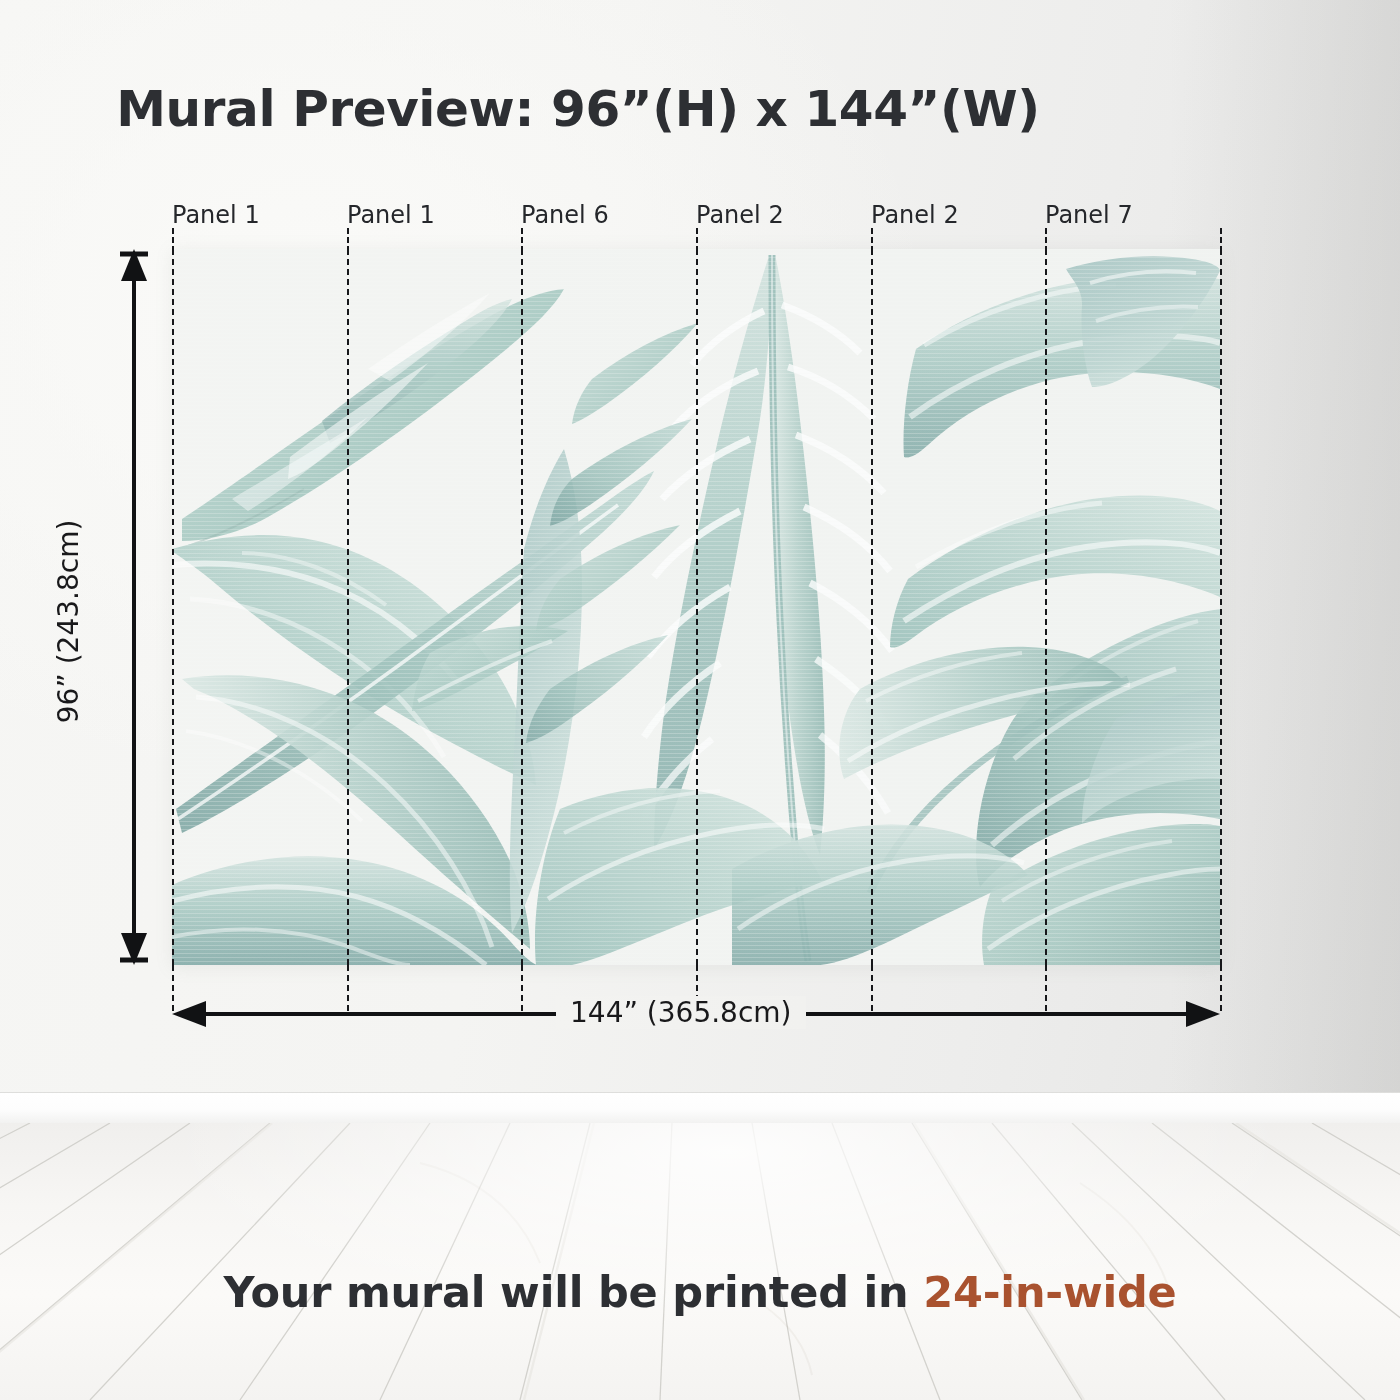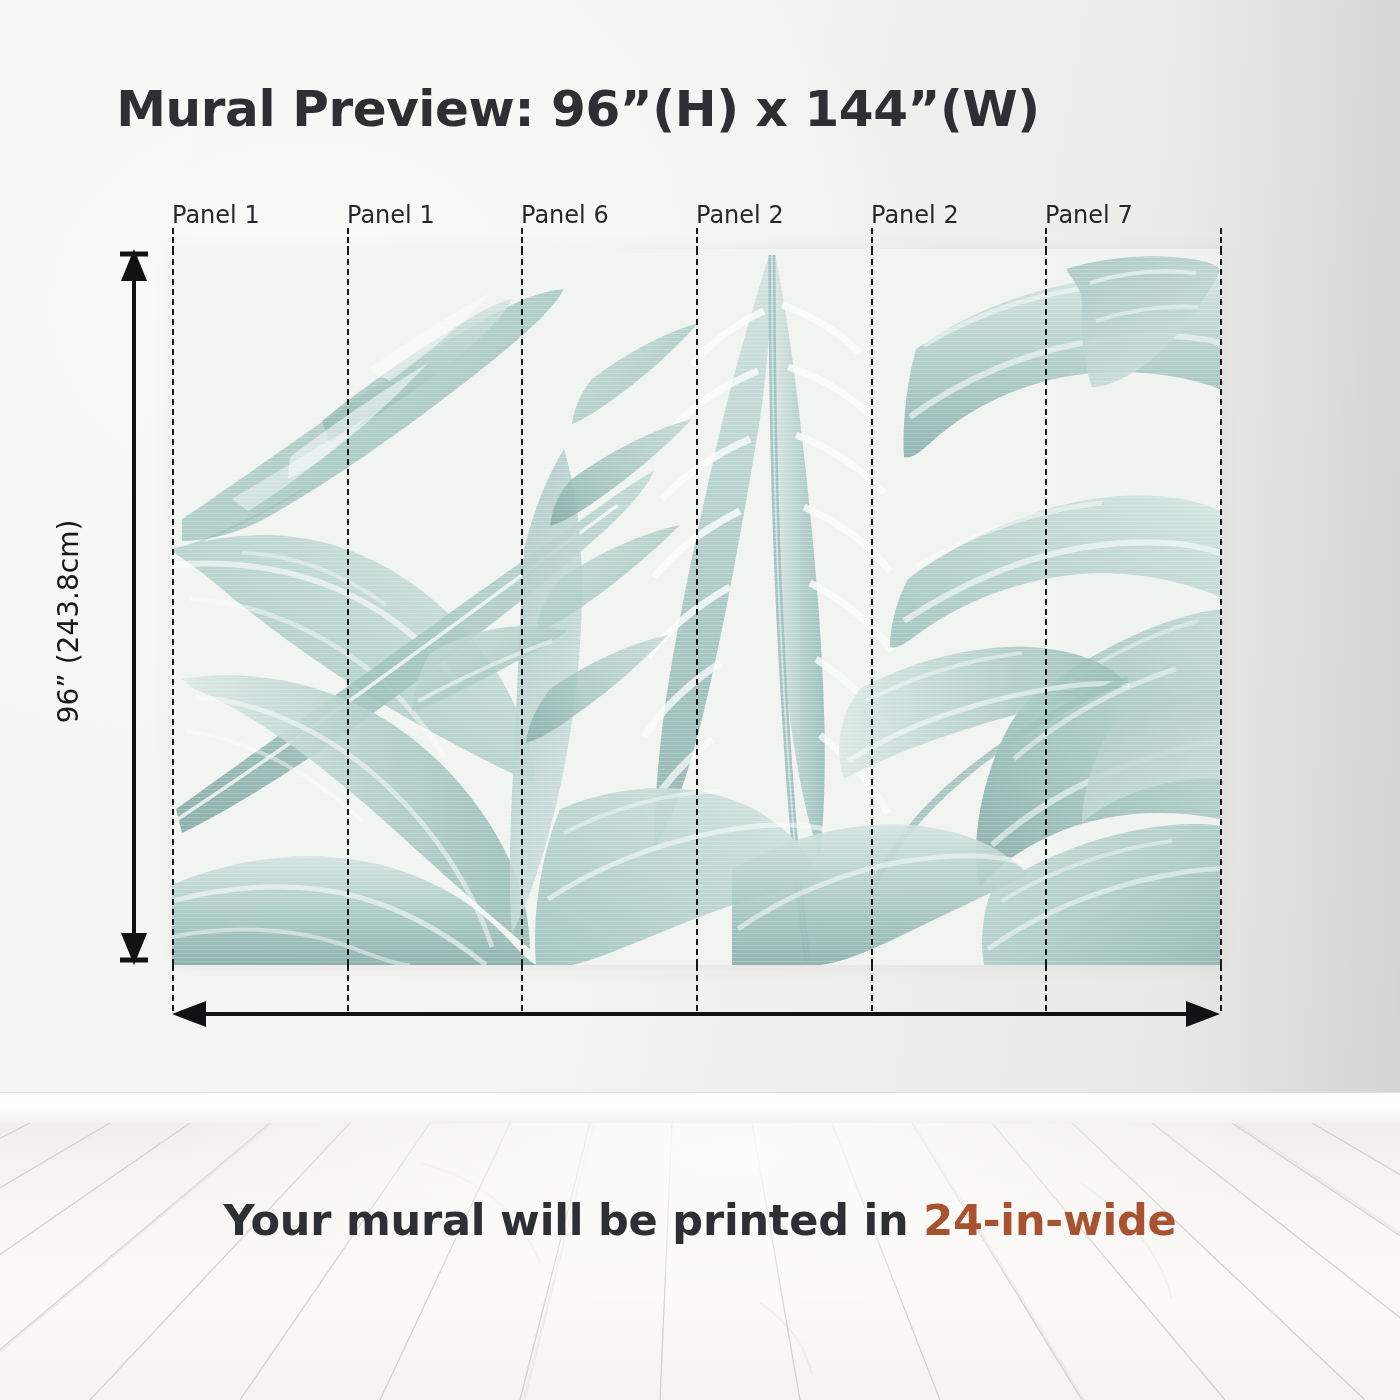--- a/index.html
+++ b/index.html
@@ -101,21 +101,21 @@
     transform-origin:center center;
   }
   .dim-h-label {
     position:absolute; left:556px; top:996px;
     font-size:28px; color:#19191b;
     background:linear-gradient(90deg,#f3f3f1,#f1f1ef);
     padding:0 14px;
   }
 
   .caption {
-    position:absolute; left:0; top:1192px; width:1400px;
+    position:absolute; left:0; top:1264px; width:1400px;
     text-align:center; color:#2d2f33;
     font-size:43px; font-weight:700; line-height:1.33;
     letter-spacing:-0.2px;
   }
   .hl { color:#a9522f; }
 
   .arrow-svg { position:absolute; }
   #vert-arrow { left:108px; top:249px; width:52px; height:716px; }
   #horz-arrow { left:172px; top:994px; width:1048px; height:42px; }
 </style>
@@ -371,20 +371,21 @@
     <line x1="12" y1="5" x2="40" y2="5" stroke="#111214" stroke-width="5"></line>
     <line x1="12" y1="711" x2="40" y2="711" stroke="#111214" stroke-width="5"></line>
   </svg>
   <div class="dim-v-label">96” (243.8cm)</div>
 
   <svg id="horz-arrow" class="arrow-svg" viewBox="0 0 1048 42">
     <line x1="5" y1="20" x2="1043" y2="20" stroke="#111214" stroke-width="4"></line>
     <polygon points="0,20 34,7 34,33" fill="#111214"></polygon>
     <polygon points="1048,20 1014,7 1014,33" fill="#111214"></polygon>
   </svg>
+  <div class="dim-h-label">144” (365.8cm)</div>
 
   <div class="baseboard"></div>
   <div class="baseboard-shadow"></div>
 
   <div class="floor">
     <svg class="floor-svg" viewBox="0 0 1400 277" preserveAspectRatio="none">
       <g stroke="#cdccc7" stroke-width="1.3" fill="none" opacity="0.85">
         <line x1="270" y1="0" x2="-60" y2="277"></line>
         <line x1="350" y1="0" x2="90" y2="277"></line>
         <line x1="430" y1="0" x2="240" y2="277"></line>

